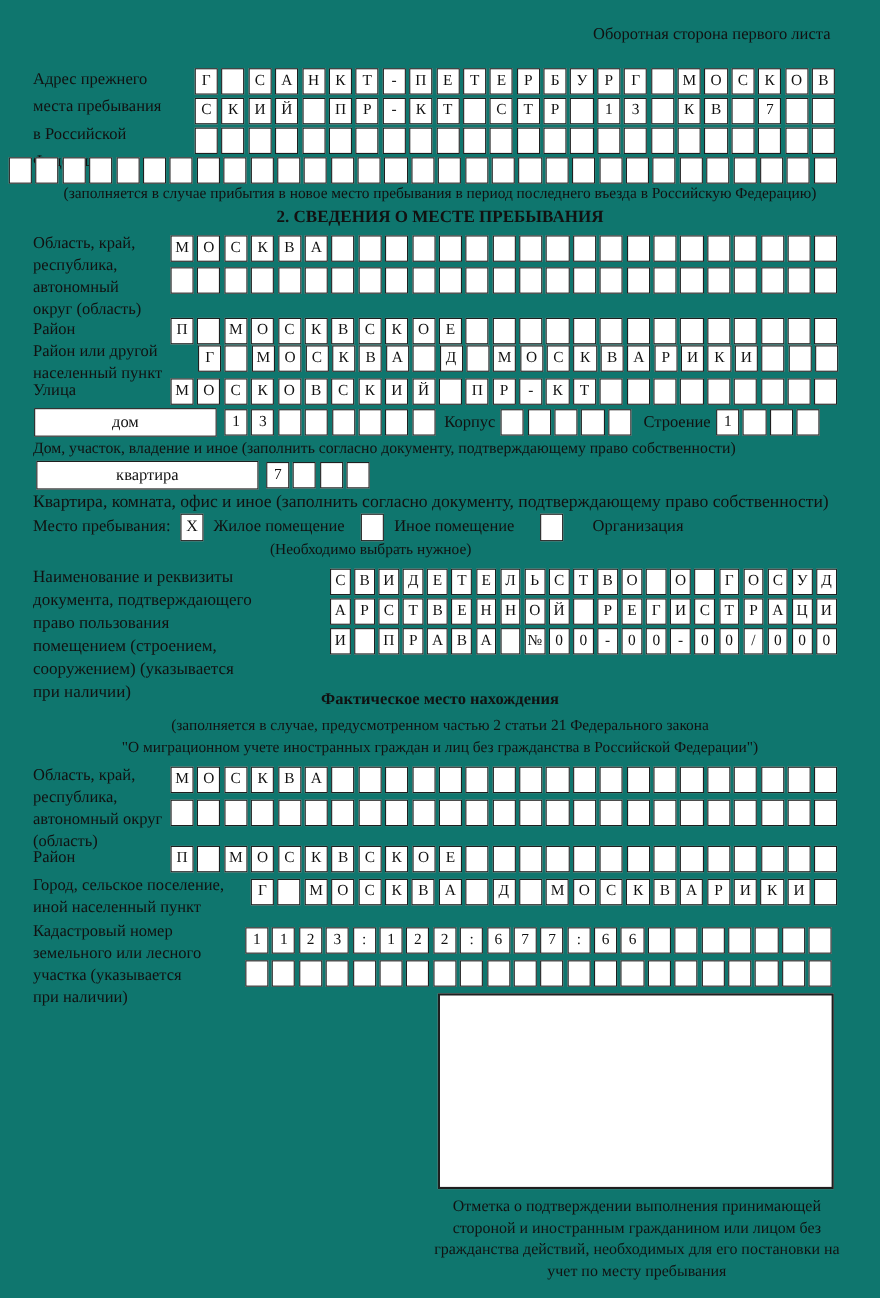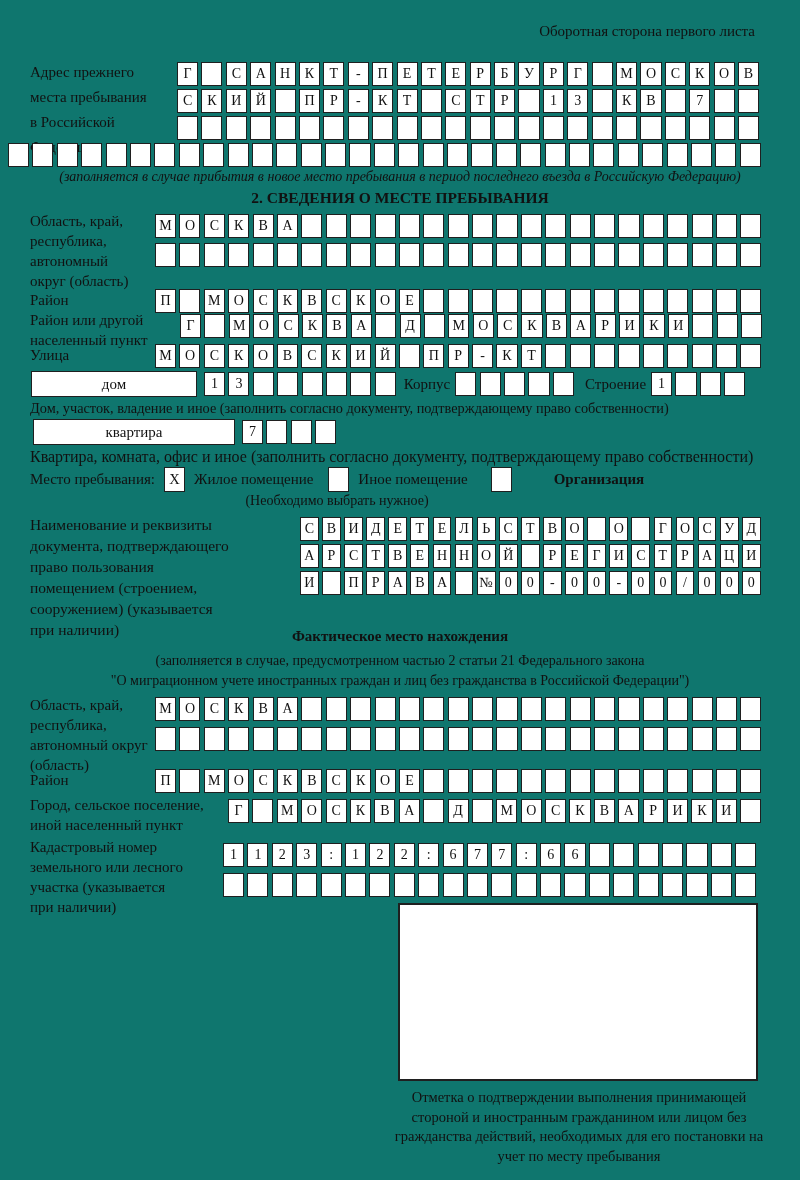--- a/index.html
+++ b/index.html
@@ -148,21 +148,21 @@
       <div class="cell"></div>
       <div class="cell"></div>
       <div class="cell"></div>
       <div class="cell"></div>
       <div class="cell"></div>
       <div class="cell"></div>
       <div class="cell"></div>
       <div class="cell"></div>
       <div class="cell"></div>
     </div>
-  <div class="cap center" style="top:169px;font-style:italic;">(заполняется в случае прибытия в новое место пребывания в период последнего въезда в Российскую Федерацию)</div>
+  <div class="cap center" style="top:169px;">(заполняется в случае прибытия в новое место пребывания в период последнего въезда в Российскую Федерацию)</div>
 
   <div class="cap center bold" style="top:189px; font-size:15.5px;">2. СВЕДЕНИЯ О МЕСТЕ ПРЕБЫВАНИЯ</div>
 
   <div class="lbl" style="left:30px; top:211px;">
       <div>Область, край,</div>
       <div>республика,</div>
       <div>автономный</div>
       <div>округ (область)</div>
     </div>
   <div class="cells abs" style="left:155px; top:214px;">
@@ -350,21 +350,21 @@
   </div>
   <div class="cap" style="left:30px; top:448px; font-size:16px;">Квартира, комната, офис и иное (заполнить согласно документу, подтверждающему право собственности)</div>
 
   <div class="rowflex" style="left:30px; top:467px;">
     <span class="opt">Место пребывания:</span>
     <span class="cb" style="margin-left:9px;">X</span>
     <span class="opt" style="margin-left:9px;">Жилое помещение</span>
     <span class="cb" style="margin-left:15px;"></span>
     <span class="opt" style="margin-left:9px;">Иное помещение</span>
     <span class="cb" style="margin-left:23px;"></span>
-    <span class="opt" style="margin-left:42px;font-weight:bold;">Организация</span>
+    <span class="opt" style="margin-left:27px;">Организация</span>
   </div>
   <div class="cap" style="left:137px; top:493px; width:400px; text-align:center;">(Необходимо выбрать нужное)</div>
 
   <div class="lbl lh21" style="left:30px; top:514px; font-size:15.5px;">
       <div>Наименование и реквизиты</div>
       <div>документа, подтверждающего</div>
       <div>право пользования</div>
       <div>помещением (строением,</div>
       <div>сооружением) (указывается</div>
       <div>при наличии)</div>

